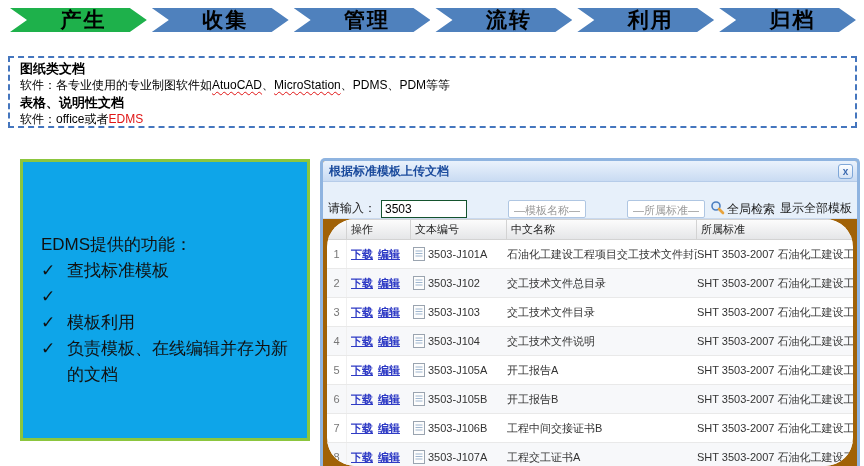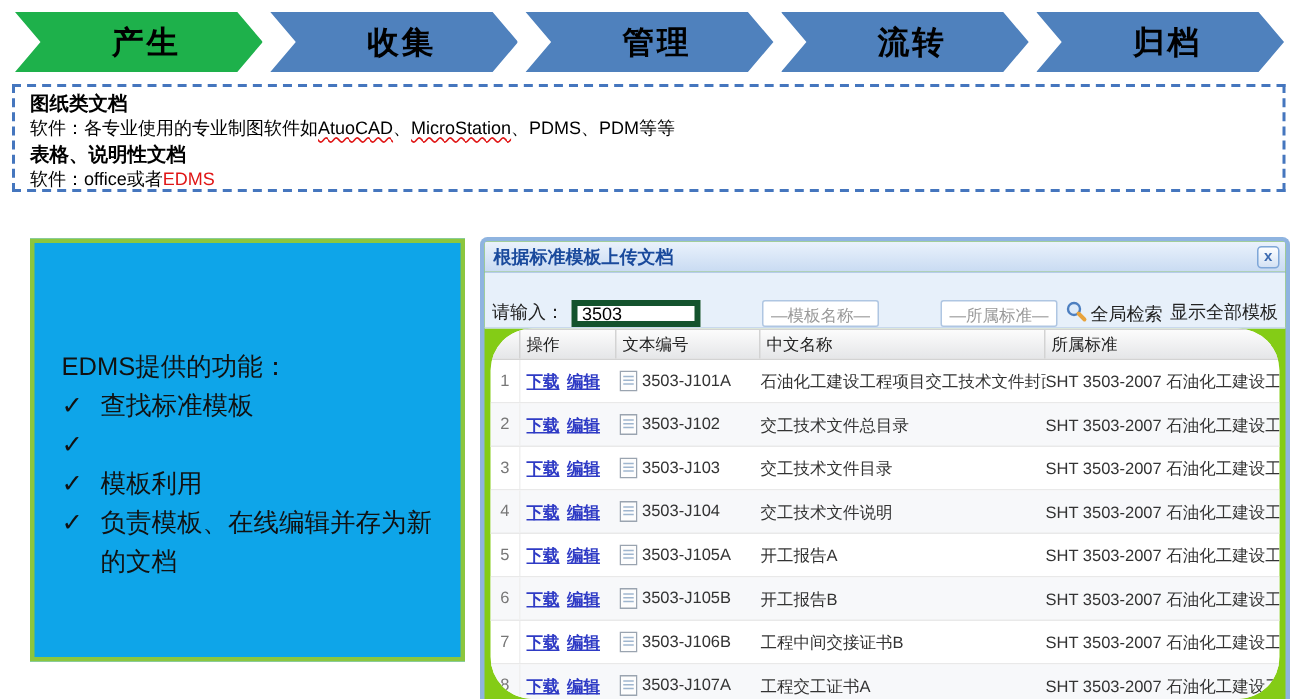--- a/index.html
+++ b/index.html
@@ -6,21 +6,21 @@
   html,body { width: 864px; height: 466px; }
   body {
     position: relative;
     background: #ffffff;
     font-family: "Liberation Sans", "DejaVu Sans", sans-serif;
     overflow: hidden;
   }
 
   
   .flow {
-    position: absolute; left: 10px; top: 8px; width: 846px; height: 40px;
+    position: absolute; left: 10px; top: 8px; width: 846px; height: 24px;
     display: flex; column-gap: 5px;
   }
   .step {
     flex: 1; display: flex; align-items: center; justify-content: center;
     clip-path: polygon(0 0, calc(100% - 17px) 0, 100% 50%, calc(100% - 17px) 100%, 0 100%, 17px 50%);
   }
   .step span {
     font-size: 21px; font-weight: bold; color: #000; padding-left: 10px;
     letter-spacing: 2px;
   }
@@ -45,21 +45,21 @@
     padding: 70px 12px 0 18px; color: #111;
   }
   .feature-title { font-size: 17px; line-height: 26px; }
   .feat { display: flex; font-size: 17px; line-height: 26px; }
   .feat .chk { width: 26px; flex: 0 0 26px; }
 
   
   .dialog {
     position: absolute; left: 320px; top: 158px; width: 540px; height: 308px;
     border: 3px solid #8FB4E0; border-bottom: none; border-radius: 5px 5px 0 0;
-    background: #84cc16; display: flex; flex-direction: column; overflow: hidden;
+    background: #a16207; display: flex; flex-direction: column; overflow: hidden;
   }
   .title-bar {
     position: relative; height: 21px; flex: 0 0 21px;
     background: linear-gradient(#EAF2FC, #C9DBF2);
     border-bottom: 1px solid #B6CCE9;
     display: flex; align-items: center; padding: 0 6px;
   }
   .title-bar .title { font-size: 12px; font-weight: bold; color: #1A4A9C; }
   .close-btn {
     position: absolute; right: 4px; top: 3px; width: 15px; height: 15px;
@@ -69,21 +69,21 @@
     display: flex; align-items: center; justify-content: center; cursor: pointer;
     line-height: 1;
   }
   .toolbar {
     height: 28px; flex: 0 0 28px; background: #E7F0FA;
     border-bottom: 1px solid #C9D9EE;
     display: flex; align-items: flex-start; padding: 18px 5px; gap: 5px;
     font-size: 12px; color: #222;
   }
   .toolbar input {
-    width: 86px; height: 18px; border: 4px solid #14532d; background: #fff;
+    width: 86px; height: 18px; border: 1px solid #14532d; background: #fff;
     font-size: 12px; padding: 1px 3px; font-family: inherit;
   }
   .combo {
     height: 18px; padding: 2px 5px; border: 1px solid #AFC6E2; background: #fff;
     color: #999; font-size: 11px; border-radius: 2px; white-space: nowrap; cursor: pointer; margin-left: 36px;
   }
   .tool-link { white-space: nowrap; cursor: pointer; }
   .search-wrap { display: flex; align-items: center; gap: 2px; cursor: pointer; }
 
   
@@ -127,20 +127,23 @@
       <span>产生</span>
     </div>
     <div class="step" style="background: rgb(79, 129, 189);">
       <span>收集</span>
     </div>
     <div class="step" style="background: rgb(79, 129, 189);">
       <span>管理</span>
     </div>
     <div class="step" style="background: rgb(79, 129, 189);">
       <span>流转</span>
+    </div>
+    <div class="step" style="background: rgb(79, 129, 189);">
+      <span>利用</span>
     </div>
     <div class="step" style="background: rgb(79, 129, 189);">
       <span>归档</span>
     </div>
   </div>
 
 <div class="note-box">
   <div class="b-line">图纸类文档</div>
   <div class="n-line"><span>软件：各专业使用的专业制图软件如</span><span class="misspell">AtuoCAD</span><span>、</span><span class="misspell">MicroStation</span><span>、PDMS、PDM等等</span></div>
   <div class="b-line">表格、说明性文档</div>

